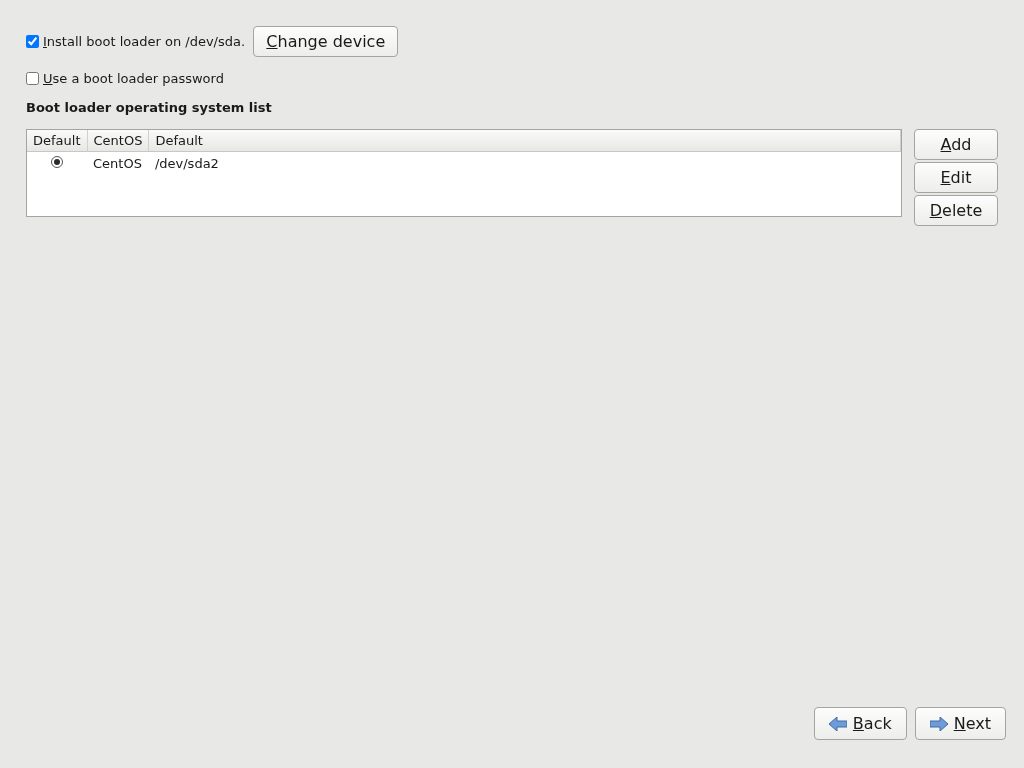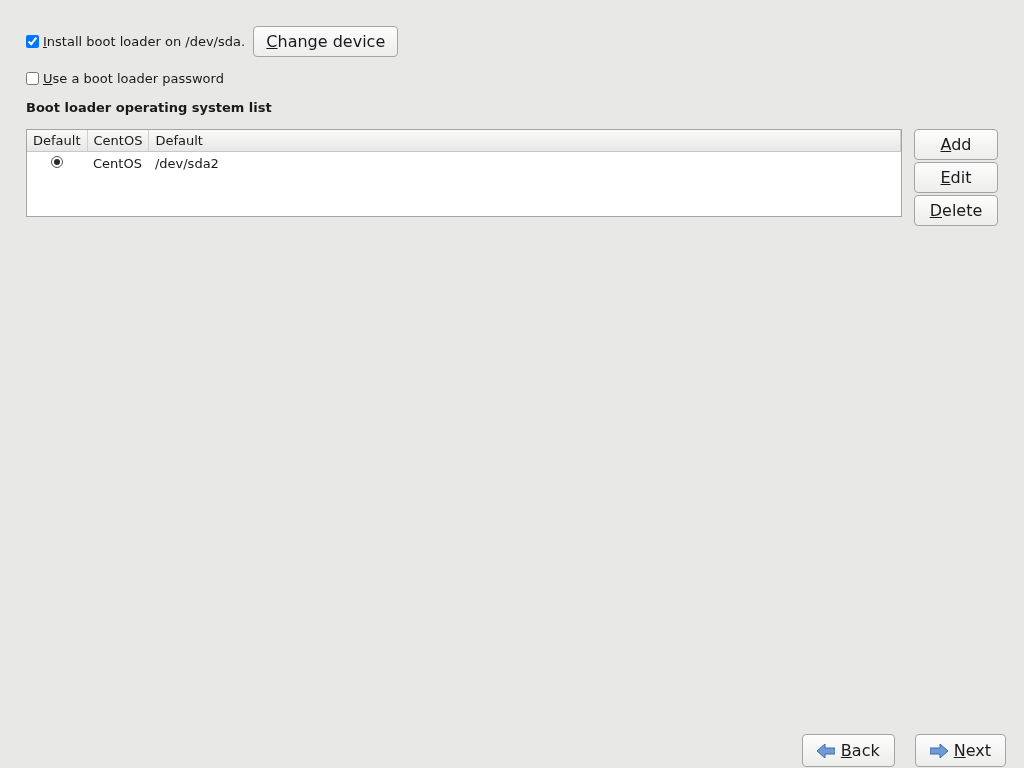--- a/index.html
+++ b/index.html
@@ -109,24 +109,24 @@
       flex-direction: column;
       gap: 2px;
       width: 84px;
     }
     .side-buttons .button {
       width: 100%;
       padding: 5px 0;
     }
     .footer {
       position: absolute;
-      bottom: 1px;
+      bottom: 28px;
       right: 18px;
       display: flex;
-      gap: 20px;
+      gap: 8px;
     }
     .footer .button {
       padding: 6px 14px;
       display: inline-flex;
       align-items: center;
       gap: 6px;
     }
     .arrow-left, .arrow-right {
       display: inline-block;
     }

